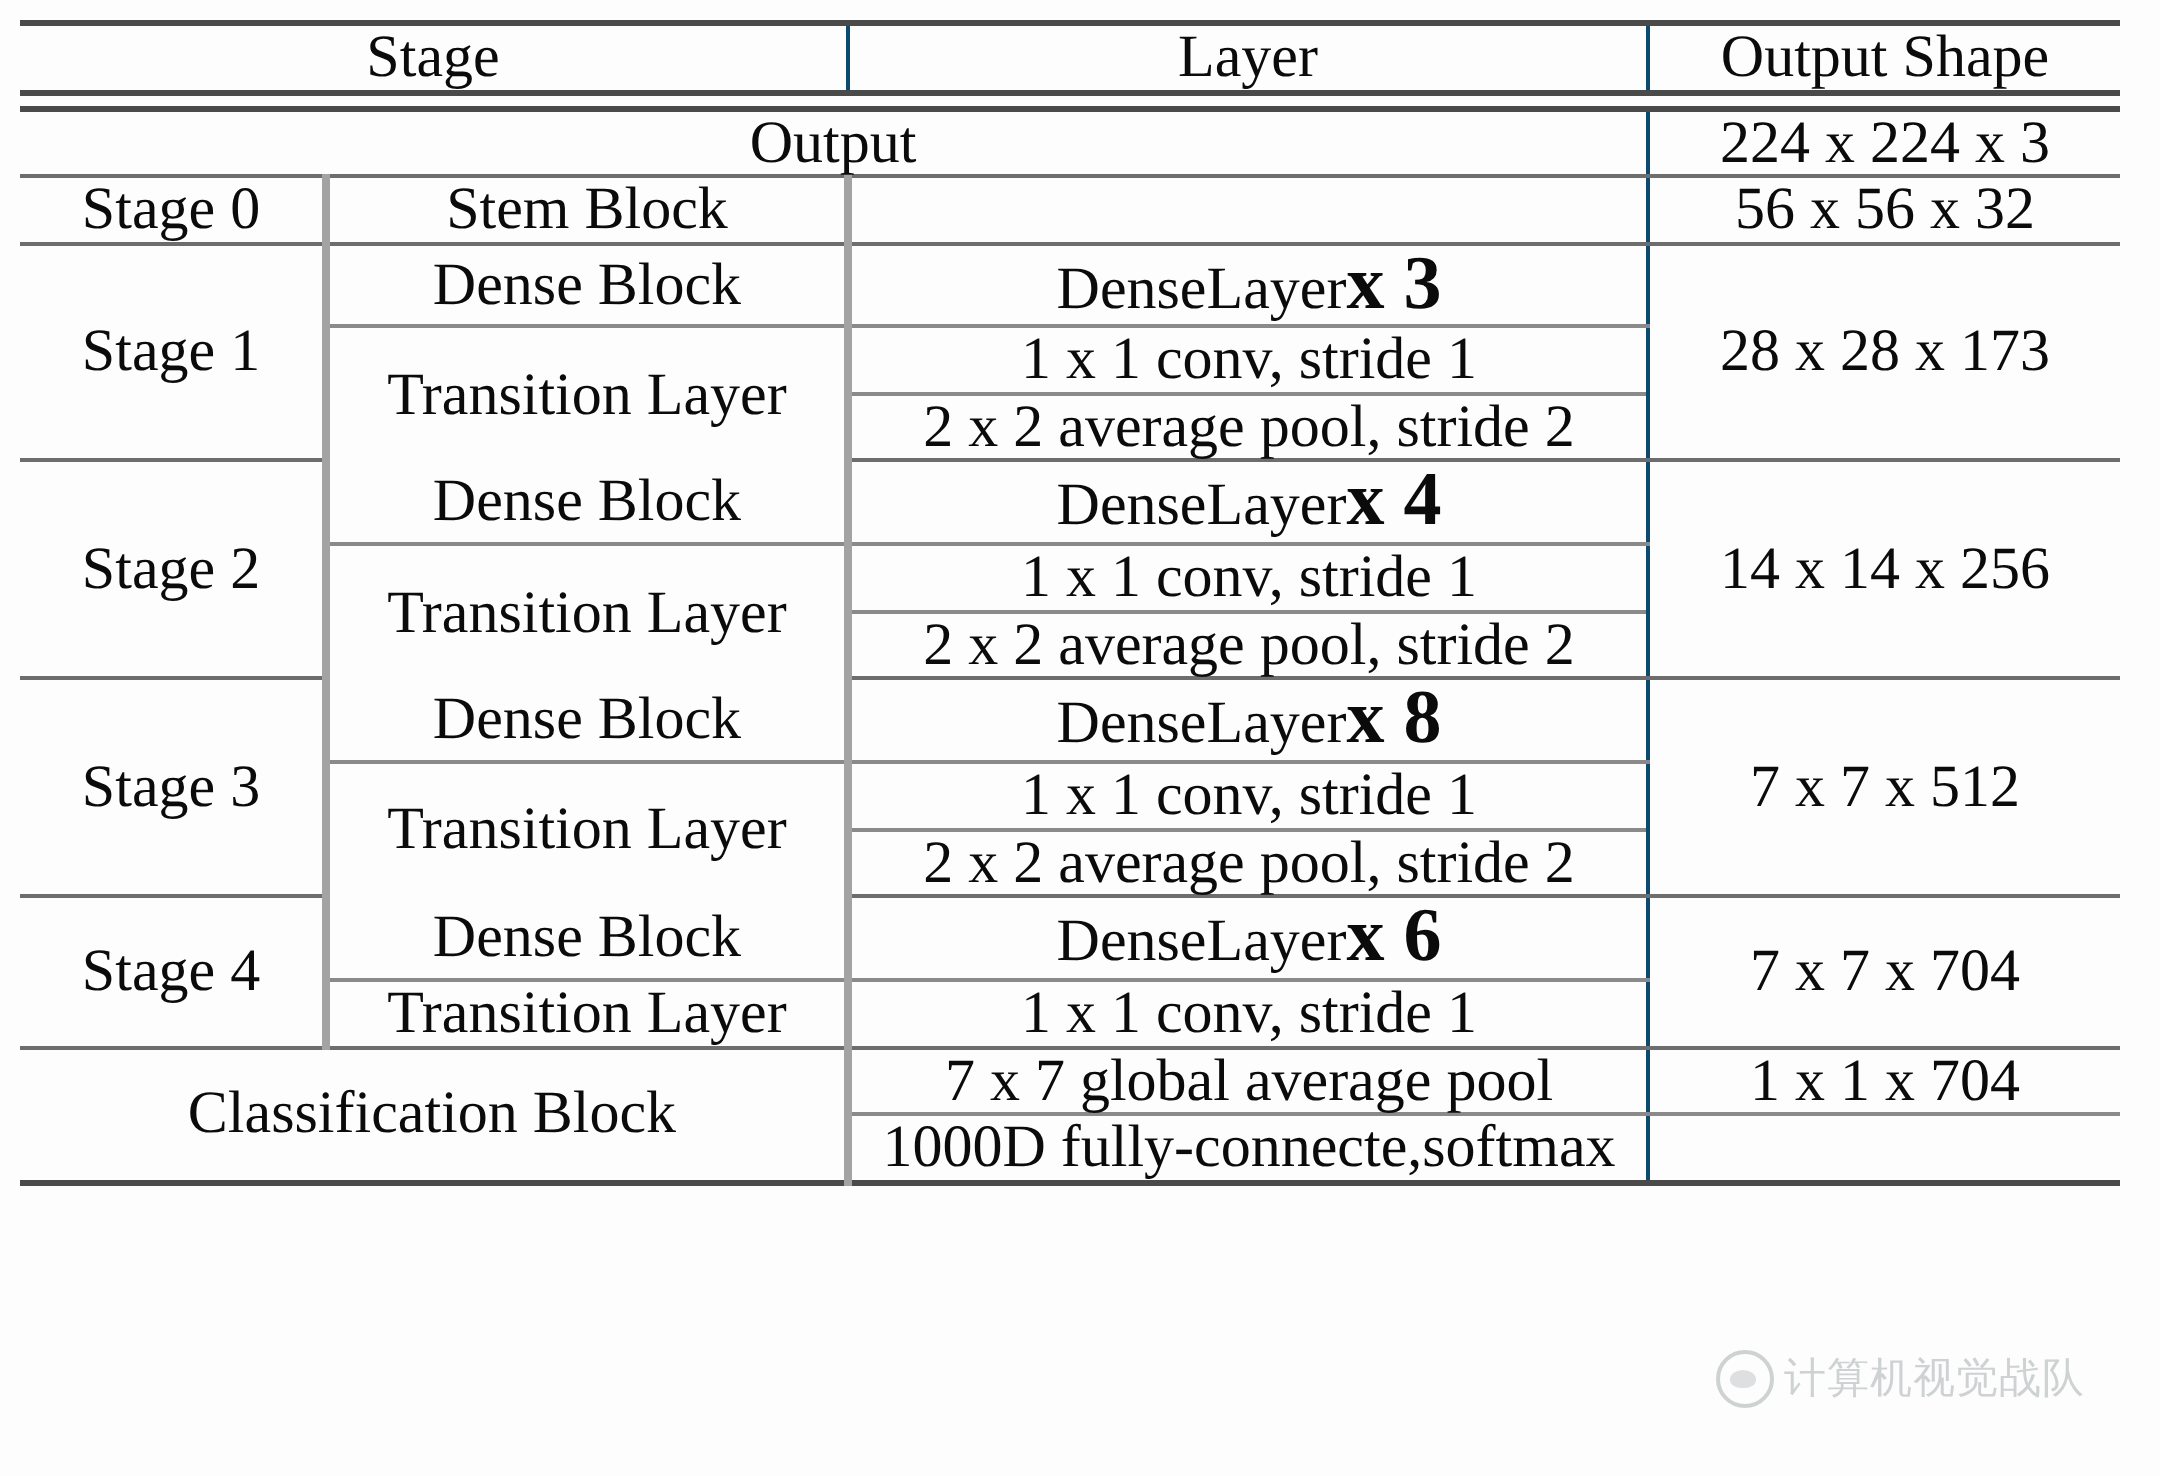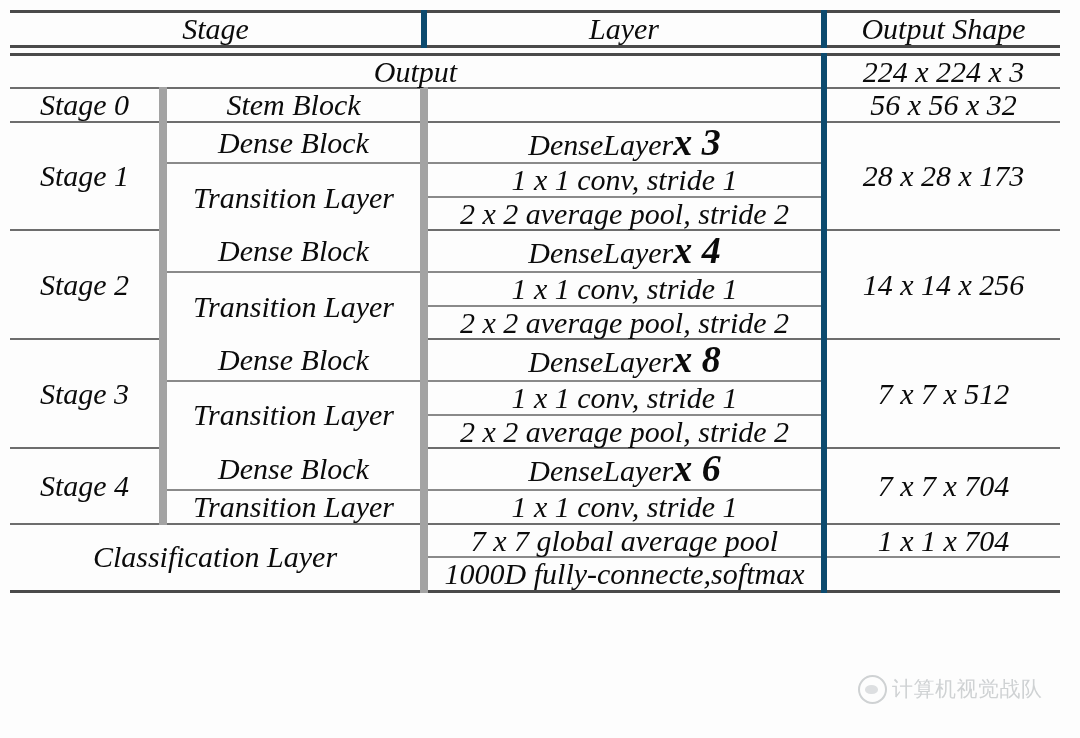--- a/index.html
+++ b/index.html
@@ -30,21 +30,20 @@
     top: 10px;
     width: 1050px;
     height: 718px;
   }
 
   table.arch {
     border-collapse: collapse;
     table-layout: fixed;
     width: 1050px;
     height: 510px;
-    font-style: italic;
   }
 
   table.arch col.c-stage  { width: 153px; }
   table.arch col.c-block  { width: 261px; }
   table.arch col.c-layer  { width: 400px; }
   table.arch col.c-shape  { width: 236px; }
 
   table.arch td,
   table.arch th {
     padding: 0 4px;
@@ -56,22 +55,22 @@
     background: transparent;
     white-space: nowrap;
     overflow: visible;
   }
 
   
   .rule-top      { border-top: 3px solid #4a4a4a; }
   .rule-bot      { border-bottom: 3px solid #4a4a4a; }
   .rule-bot-thin { border-bottom: 2px solid #6d6d6d; }
   .rule-bot-hair { border-bottom: 2px solid #8a8a8a; }
-  .vline-r       { border-right: 8px solid #a3a3a3; }
-  .vline-l       { border-left: 6px solid #0c4a6e; }
+  .vline-r       { border-right: 4px solid #a3a3a3; }
+  .vline-l       { border-left: 2px solid #0c4a6e; }
 
   
   .head-sep td {
     padding: 0;
     height: 5px;
     border-top: 3px solid #4a4a4a;
     border-bottom: 3px solid #4a4a4a;
   }
 
   
@@ -225,21 +224,21 @@
           <span>DenseLayer</span><span class="xmult">x 6</span>
         </td>
         <td class="vline-l rule-bot-thin" rowspan="2">7 x 7 x 704</td>
       </tr>
       <tr>
         <td class="vline-r rule-bot-thin">Transition Layer</td>
         <td class="rule-bot-thin">1 x 1 conv, stride 1</td>
       </tr>
 
       <tr>
-        <td class="cls-lbl vline-r rule-bot" colspan="2" rowspan="2">Classification Layer</td>
+        <td class="cls-lbl vline-r rule-bot" colspan="2" rowspan="2">Classification Block</td>
         <td class="rule-bot-hair">7 x 7 global average pool</td>
         <td class="rule-bot-hair vline-l">1 x 1 x 704</td>
       </tr>
       <tr>
         <td class="rule-bot">1000D fully-connecte,softmax</td>
         <td class="rule-bot vline-l"></td>
       </tr>
 
     </tbody>
       </table>

